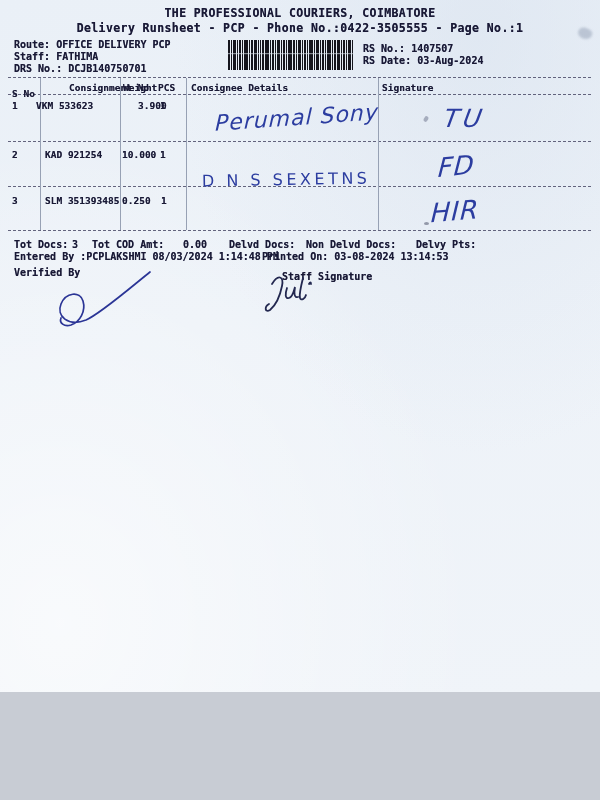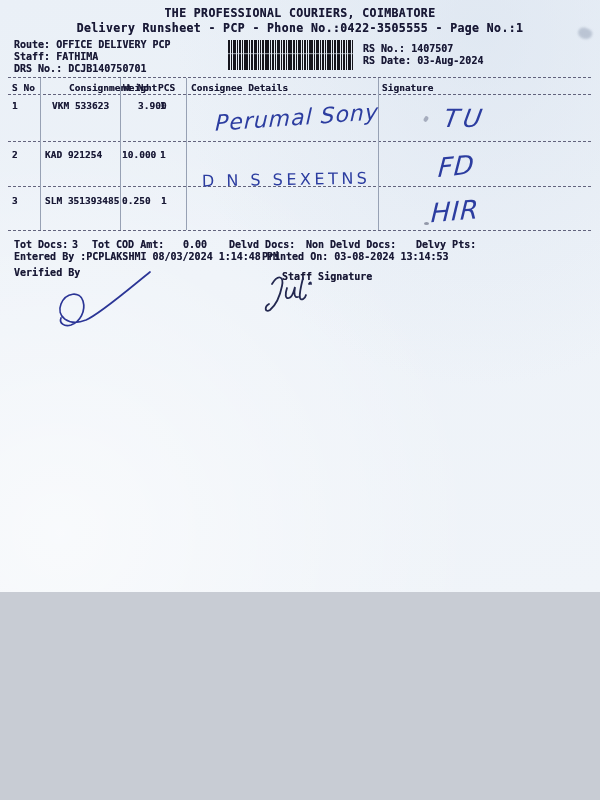--- a/index.html
+++ b/index.html
@@ -1,18 +1,18 @@
 <!DOCTYPE html>
 <html><head>
 <meta charset="utf-8">
 <style>
   html,body{margin:0;padding:0;background:#c8ccd4;}
   .page{
     position:relative;
-    width:600px;height:592px;
+    width:600px;height:692px;
     margin:0 auto;
     background:
       radial-gradient(ellipse at 80% 5%, rgba(215,225,238,.55), rgba(215,225,238,0) 45%),
       radial-gradient(ellipse at 10% 90%, rgba(255,255,255,.6), rgba(255,255,255,0) 55%),
       linear-gradient(168deg,#eaf0f7 0%,#edf2f8 45%,#f0f4f9 100%);
     overflow:hidden;
     font-family:"DejaVu Sans Mono","Liberation Mono",monospace;
     font-weight:bold;
     color:#191935;
   }
@@ -104,30 +104,30 @@
   <div class="hline" style="top:94px;"></div>
   <div class="hline" style="top:141px;"></div>
   <div class="hline" style="top:186px;"></div>
   <div class="hline" style="top:230px;"></div>
 
   <div class="vline" style="left:40px;top:78px;height:152px;"></div>
   <div class="vline" style="left:120px;top:78px;height:152px;"></div>
   <div class="vline" style="left:186px;top:78px;height:152px;"></div>
   <div class="vline" style="left:378px;top:78px;height:152px;"></div>
 
-  <div class="abs print-sm" style="top:83px;left:12px;">S No</div>
+  <div class="abs print-sm" style="top:89px;left:12px;">S No</div>
   <div class="abs print-sm" style="top:83px;left:45px;margin-left:24px;">Consignment No</div>
   <div class="abs print-sm" style="top:83px;left:123px;">Weight</div>
   <div class="abs print-sm" style="top:83px;left:158px;">PCS</div>
   <div class="abs print-sm" style="top:83px;left:191px;">Consignee Details</div>
   <div class="abs print-sm" style="top:83px;left:382px;">Signature</div>
 
   <div>
     <div class="abs print-sm" style="top:101px;left:12px;">1</div>
-    <div class="abs print-sm" style="top:101px;left:52px;">VKM 533623</div>
+    <div class="abs print-sm" style="top:101px;left:36px;">VKM 533623</div>
     <div class="abs print-sm" style="top:101px;left:122px;padding-left:16px;">3.900</div>
     <div class="abs print-sm" style="top:101px;left:160px;">1</div>
   </div>
 
   <div>
     <div class="abs print-sm" style="top:150px;left:12px;">2</div>
     <div class="abs print-sm" style="top:150px;left:45px;">KAD 921254</div>
     <div class="abs print-sm" style="top:150px;left:122px;">10.000</div>
     <div class="abs print-sm" style="top:150px;left:160px;">1</div>
   </div>

